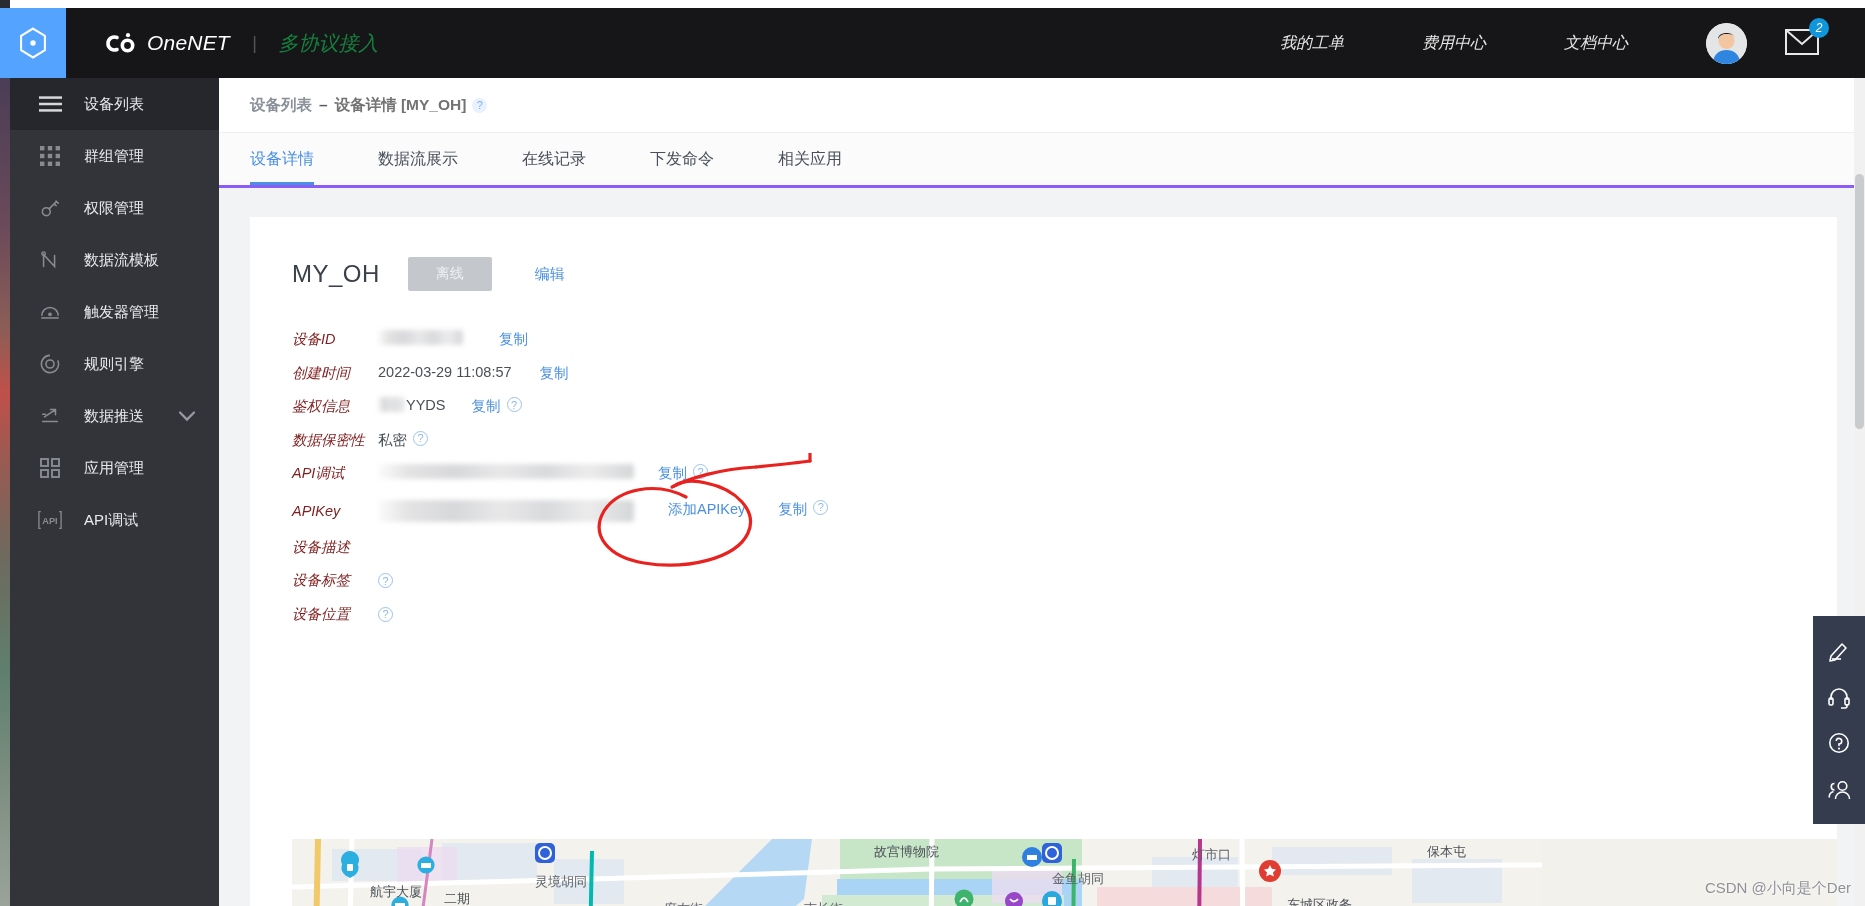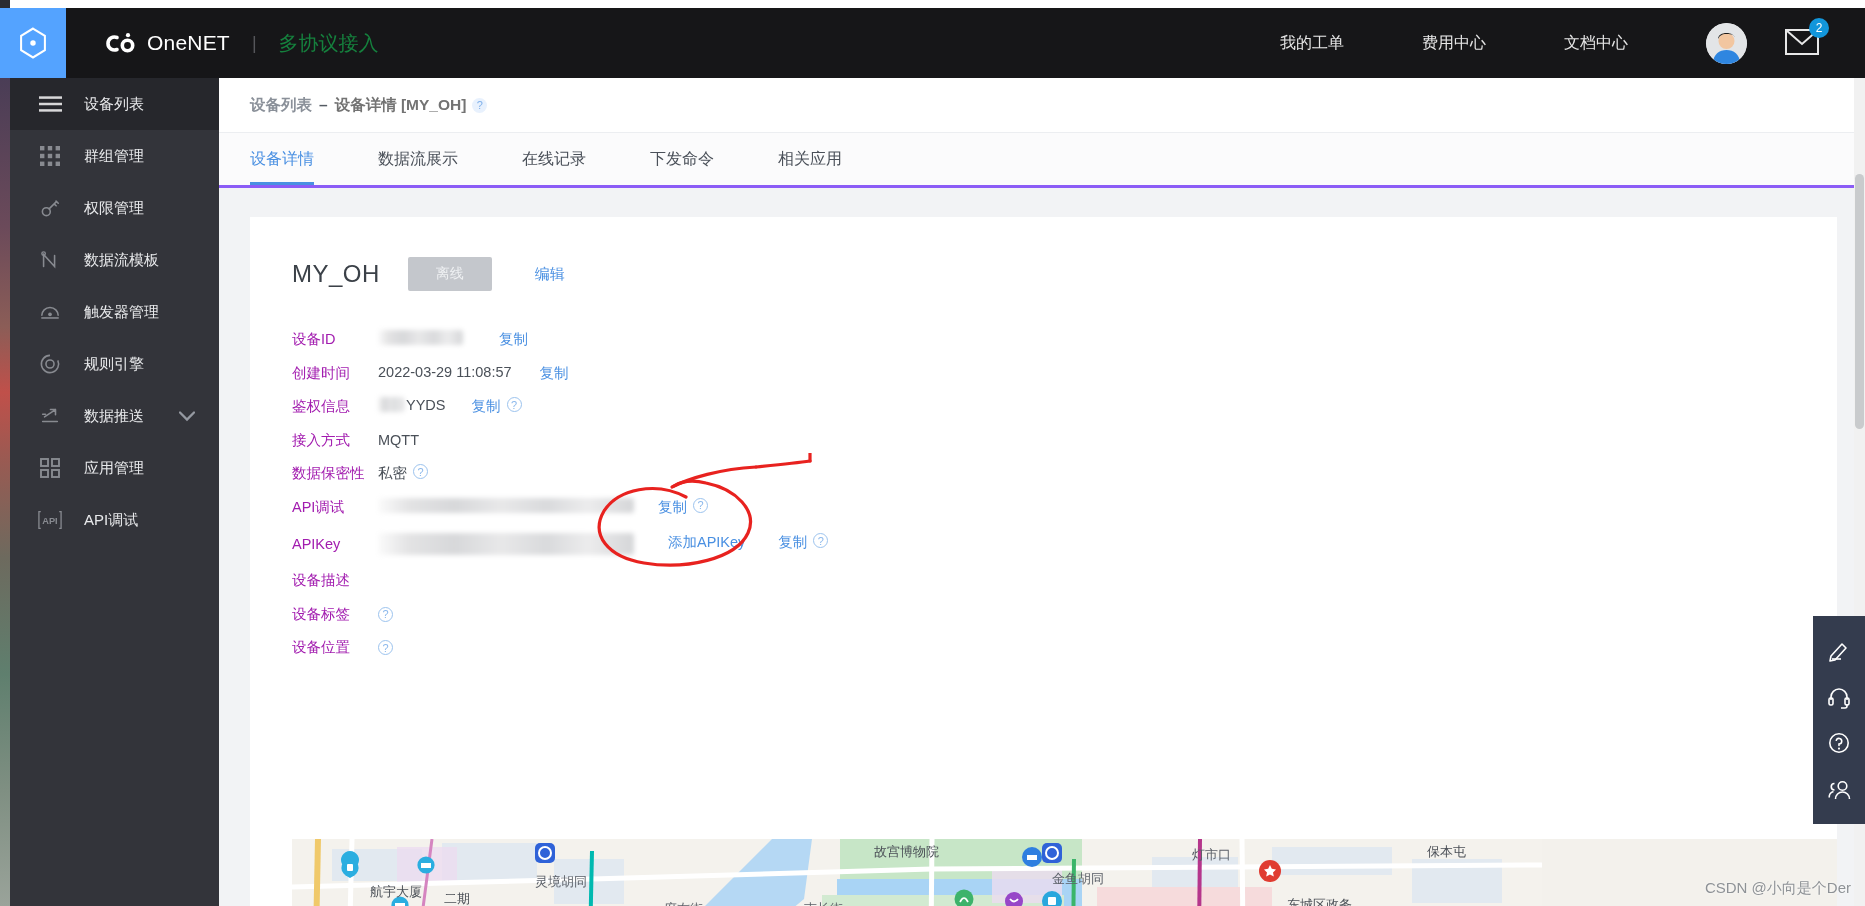--- a/index.html
+++ b/index.html
@@ -7,21 +7,21 @@
     width: 1865px; height: 906px;
     font-family: "Liberation Sans", "DejaVu Sans", sans-serif;
     overflow: hidden;
     background: #ffffff;
   }
   #app { position: relative; width: 1865px; height: 906px; background:#f2f3f5; }
 
   
   .topbar {
     position:absolute; left:0; top:8px; width:1865px; height:70px;
-    background:#161618; display:flex; align-items:center;
+    background:#161618; display:flex; align-items:center;font-style:italic;
   }
   .logo-tile {
     width:66px; height:70px; background:#54a3ff;
     display:flex; align-items:center; justify-content:center; flex:0 0 66px;
   }
   .hex { width:34px; height:34px; }
   .brand { display:flex; align-items:center; margin-left:40px; }
   .brand-mark { display:flex; align-items:center; }
   .brand-name { color:#fff; font-size:21px; letter-spacing:.2px; margin-left:7px; font-weight:400;}
   .brand-sep { color:#55565a; margin:0 22px; font-size:18px; }
@@ -89,21 +89,21 @@
   .dev-head { display:flex; align-items:center; padding:40px 0 0 42px; }
   .dev-title { font-size:24px; color:#3b4148; letter-spacing:.5px; }
   .status-badge {
     margin-left:28px; background:#c4c7cc; color:#eef0f2; font-size:14px;
     padding:8px 28px; border-radius:2px;
   }
   .edit-link { margin-left:43px; color:#4a90e2; font-size:15px; cursor:pointer; }
 
   .rows { margin-top:32px; padding-left:42px; }
   .row { display:flex; align-items:center; height:33.5px; font-size:14.5px; }
-  .row-label { width:86px; color:#a21caf; flex:0 0 86px;}
+  .row-label { width:86px; color:#7f1d1d; flex:0 0 86px;font-style:italic;}
   .row-value { color:#4a5058; min-width:0; display:flex; }
   .copy { color:#4a90e2; cursor:pointer; }
   .blur {
     display:inline-block; border-radius:3px; height:15px;
     background:linear-gradient(90deg,#fbfbfb 0%,#e3e3e4 12%,#d7d8da 30%,#e8e8e9 48%,
                 #d9dadc 66%, #ececed 82%, #d5d6d8 100%);
     filter:blur(2.4px);
   }
 
   
@@ -366,24 +366,20 @@
         <div class="row">
           <span class="row-label">鉴权信息</span>
           <span class="row-value">
             <span class="blur" style="width:26px"></span>
             <span style="margin-left:2px">YYDS</span>
             <span class="copy" style="margin-left:26px">复制</span>
             <span class="qmark plain">?</span>
           </span>
         </div>
 
-        <div class="row">
-          <span class="row-label">接入方式</span>
-          <span class="row-value">MQTT</span>
-        </div>
 
         <div class="row">
           <span class="row-label">数据保密性</span>
           <span class="row-value">
             <span>私密</span>
             <span class="qmark plain">?</span>
           </span>
         </div>
 
         <div class="row">

